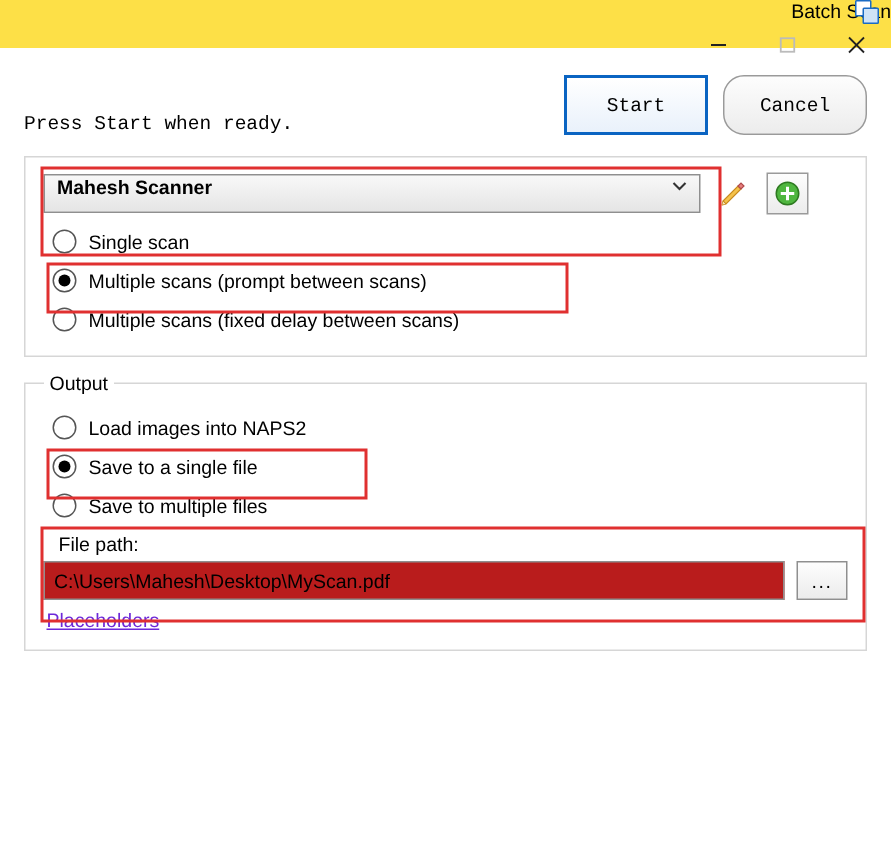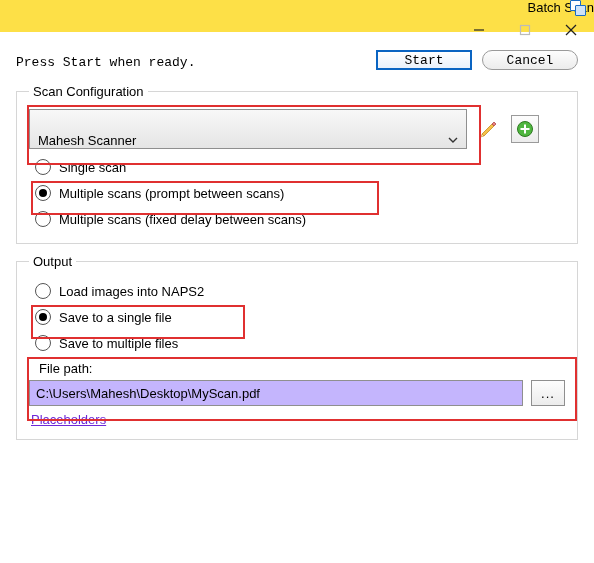--- a/index.html
+++ b/index.html
@@ -53,21 +53,21 @@
     padding: 10px 16px 0 16px;
   }
   .toprow {
     display: flex;
     align-items: flex-end;
     margin: 8px 0 14px 0;
     font-family: Liberation Mono, monospace;
   }
   .toprow .prompt { flex: 1 1 auto; }
   .btn {
-    height: 20px;
+    height: 40px;
     min-width: 96px;
     background: linear-gradient(#fdfdfd,#ececec);
     border: 1px solid #9a9a9a;
     font-family: inherit;
     font-size: 13px;
     cursor: default;
     padding: 0 8px;
   }
   .btn.default {
     border: 2px solid #0a64c2;
@@ -96,26 +96,27 @@
   }
   .hl-profile::after { left: -2px; top: -4px; width: 450px; height: 56px; }
   .hl-radio1::after  { left: -4px; top: -4px; width: 344px; height: 30px; }
   .hl-radio2::after  { left: -4px; top: -4px; width: 210px; height: 30px; }
   .hl-filepath::after{ left: -2px; top: -4px; width: 546px; height: 60px; }
 
   .label { margin-bottom: 4px; }
   .profile-row { display: flex; align-items: center; gap: 8px; }
   .combo {
     flex: 0 0 438px;
-    height: 40px;
+    height: 26px;
     display: flex;
-    align-items: flex-end;
+    align-items: flex-start;
     border: 1px solid #8f8f8f;
     background: linear-gradient(#f8f8f8,#e5e5e5);
     padding: 0 4px 0 8px;
+    font-weight: bold;
   }
   .combo .combo-text { flex: 1 1 auto; }
   .combo .chev {
     width: 18px; text-align: center; color: #555;
   }
   .iconbtn {
     width: 28px; height: 28px;
     display: flex; align-items: center; justify-content: center;
     border: 1px solid transparent;
   }
@@ -140,21 +141,21 @@
 
   .filepath-block .label { margin-bottom: 4px; margin-left: 10px; }
   .filepath-row { display: flex; gap: 8px; align-items: center; }
   .textinput {
     flex: 1 1 auto;
     height: 26px;
     border: 1px solid #8f8f8f;
     padding: 0 6px;
     font-family: inherit;
     font-size: 13px;
-    background: #c4b5fd;
+    background: #b91c1c;
   }
   .browse-btn {
     width: 34px; height: 26px;
     border: 1px solid #8f8f8f;
     background: linear-gradient(#fdfdfd,#ececec);
     font-family: inherit;
     font-size: 13px;
     letter-spacing: 1px;
   }
   .link {
@@ -197,21 +198,20 @@
 
 <div class="content">
 
   <div class="toprow">
     <div class="prompt">Press Start when ready.</div>
     <button class="btn default">Start</button>
     <button class="btn">Cancel</button>
   </div>
 
   <fieldset class="group">
-    <legend>Scan Configuration</legend>
 
     <div class="hl hl-profile">
       <div class="profile-row">
         <div class="combo">
           <span class="combo-text">Mahesh Scanner</span>
           <span class="chev">
             <svg width="10" height="10" viewBox="0 0 10 10">
                 <path d="M1 3 L5 7 L9 3" fill="none" stroke="#333" stroke-width="1.4"></path>
               </svg>
           </span>

